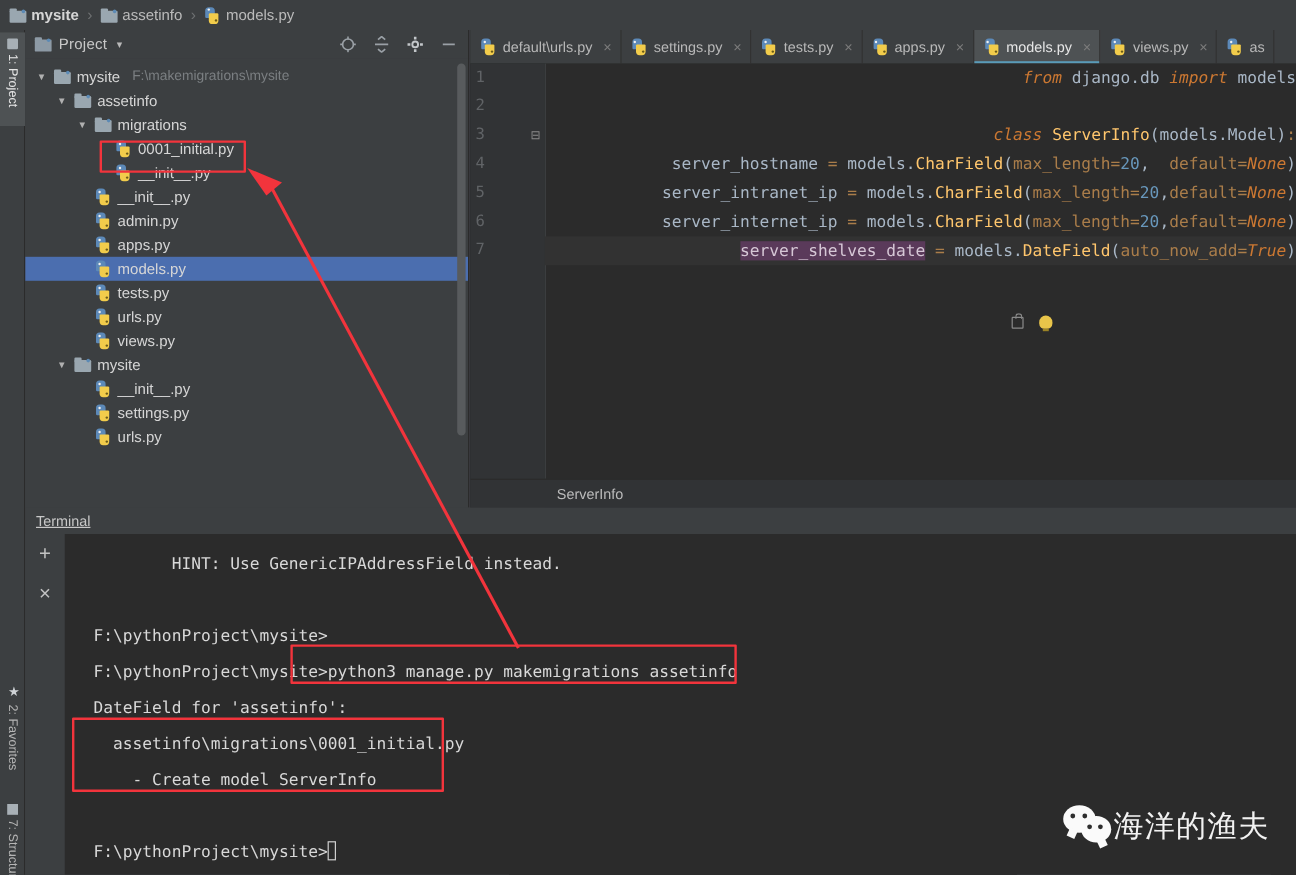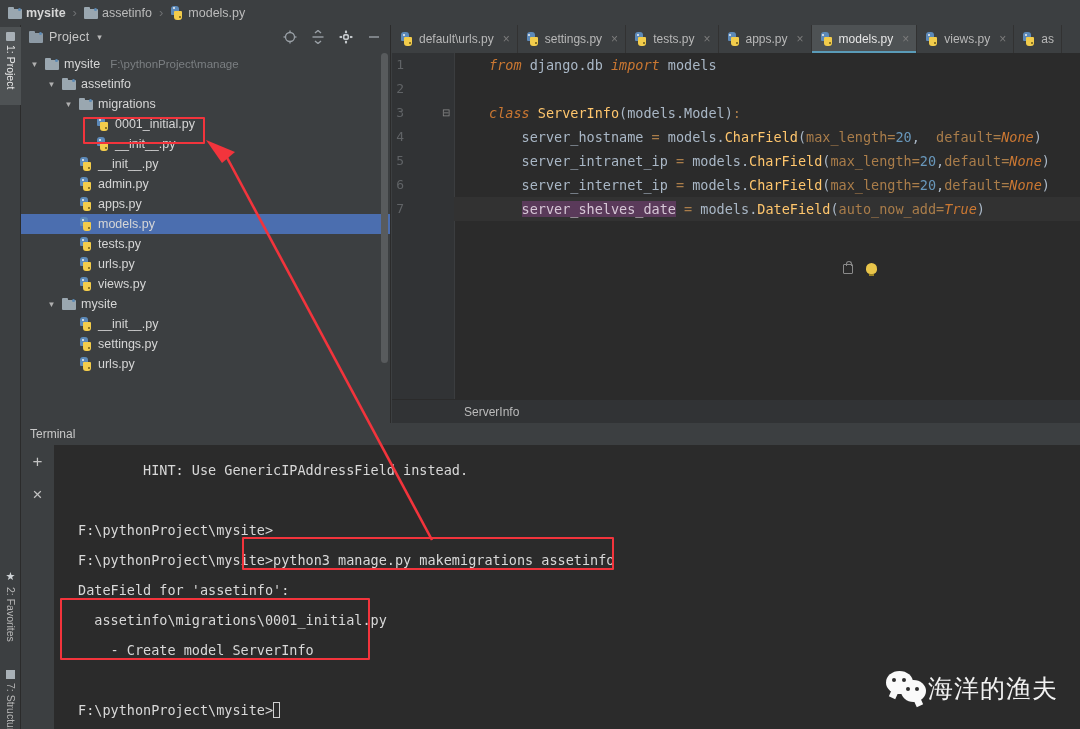--- a/index.html
+++ b/index.html
@@ -102,21 +102,21 @@
   .etab.active { background:#4e5254; color:#e6e6e6; }
   .etab.active::after {
     content:""; position:absolute; left:0; right:0; bottom:0; height:2px; background:#5a9bb8;
   }
   .etab .x { color:#7c7c7c; font-size:12px; margin-left:4px; }
 
   .code-area { position:absolute; left:0; top:28px; width:688px; height:370px; background:#2b2b2b; }
   .gutter { position:absolute; left:0; top:0; width:62px; height:370px; background:#313335; }
   .lnum { position:absolute; right:50px; width:30px; text-align:right; color:#606366; font-size:13px; font-family:"DejaVu Sans Mono", monospace; }
   .codelines { position:absolute; left:62px; top:0; right:0; height:370px; font-family:"DejaVu Sans Mono", monospace; font-size:13.5px; }
-  .cl { height:24px; line-height:24px; white-space:pre; padding-left:35px; color:#a9b7c6; }
+  .cl { height:24px; line-height:24px; white-space:pre; padding-left:35px; color:#a9b7c6;text-align:right; }
   .cl.hl { background:#323232; }
   .k-kw { color:#cc7832; font-style:italic; }
   .k-cls { color:#ffc66d; }
   .k-fn  { color:#a9b7c6; }
   .k-attr{ color:#ffc66d; }
   .k-param { color:#aa7d4a; }
   .k-num { color:#6897bb; }
   .k-const { color:#cc7832; font-style:italic; }
   .hl-name { background:#5a3a5a; color:#d6c7d6; }
   .fold {
@@ -136,21 +136,21 @@
   .breadcrumb-bottom {
     position:absolute; left:0; bottom:0; width:688px; height:24px;
     background:#313335; color:#bbbbbb; font-size:12px;
     display:flex; align-items:center; padding-left:72px;
     border-top:1px solid #2b2b2b;
   }
   .ed-divider-v { position:absolute; left:62px; top:0; width:1px; height:346px; background:#3b3d3f; }
 
   
   .terminal-wrap { position:absolute; left:21px; top:423px; width:1059px; height:306px; background:#3c3f41; }
-  .term-header { height:22px; display:flex; align-items:center; padding-left:9px; color:#c8c8c8; font-size:12px; }
+  .term-header { height:22px; display:flex; align-items:center; padding-left:9px; color:#c8c8c8; font-size:12px;text-decoration:underline; }
   .term-side { position:absolute; left:0; top:22px; width:33px; height:284px; background:#3c3f41; }
   .tbtn { width:33px; height:33px; display:flex; align-items:center; justify-content:center; color:#c3c3c3; font-size:17px; }
   .term-body {
     position:absolute; left:33px; top:22px; width:1026px; height:284px;
     background:#2b2b2b; font-family:"DejaVu Sans Mono", monospace;
     font-size:13.5px; color:#d8d8d8; padding-top:10px;
   }
   .tline { height:30px; line-height:30px; white-space:pre; padding-left:24px; }
   .cursor { display:inline-block; width:7px; height:16px; border:1px solid #cfcfcf; vertical-align:-3px; }
 
@@ -260,21 +260,21 @@
         </span>
       </span>
     </div>
     <div class="tree" id="tree">
         <div class="trow" style="padding-left: 8px;">
           <span class="tw">▼</span>
           <span class="ico-folder">
             <span class="fdot"></span>
           </span>
           <span>mysite</span>
-          <span class="tpath">F:\pythonProject\manage</span>
+          <span class="tpath">F:\makemigrations\mysite</span>
         </div>
         <div class="trow" style="padding-left: 25px;">
           <span class="tw">▼</span>
           <span class="ico-folder">
             <span class="fdot"></span>
           </span>
           <span>assetinfo</span>
         </div>
         <div class="trow" style="padding-left: 42px;">
           <span class="tw">▼</span>

